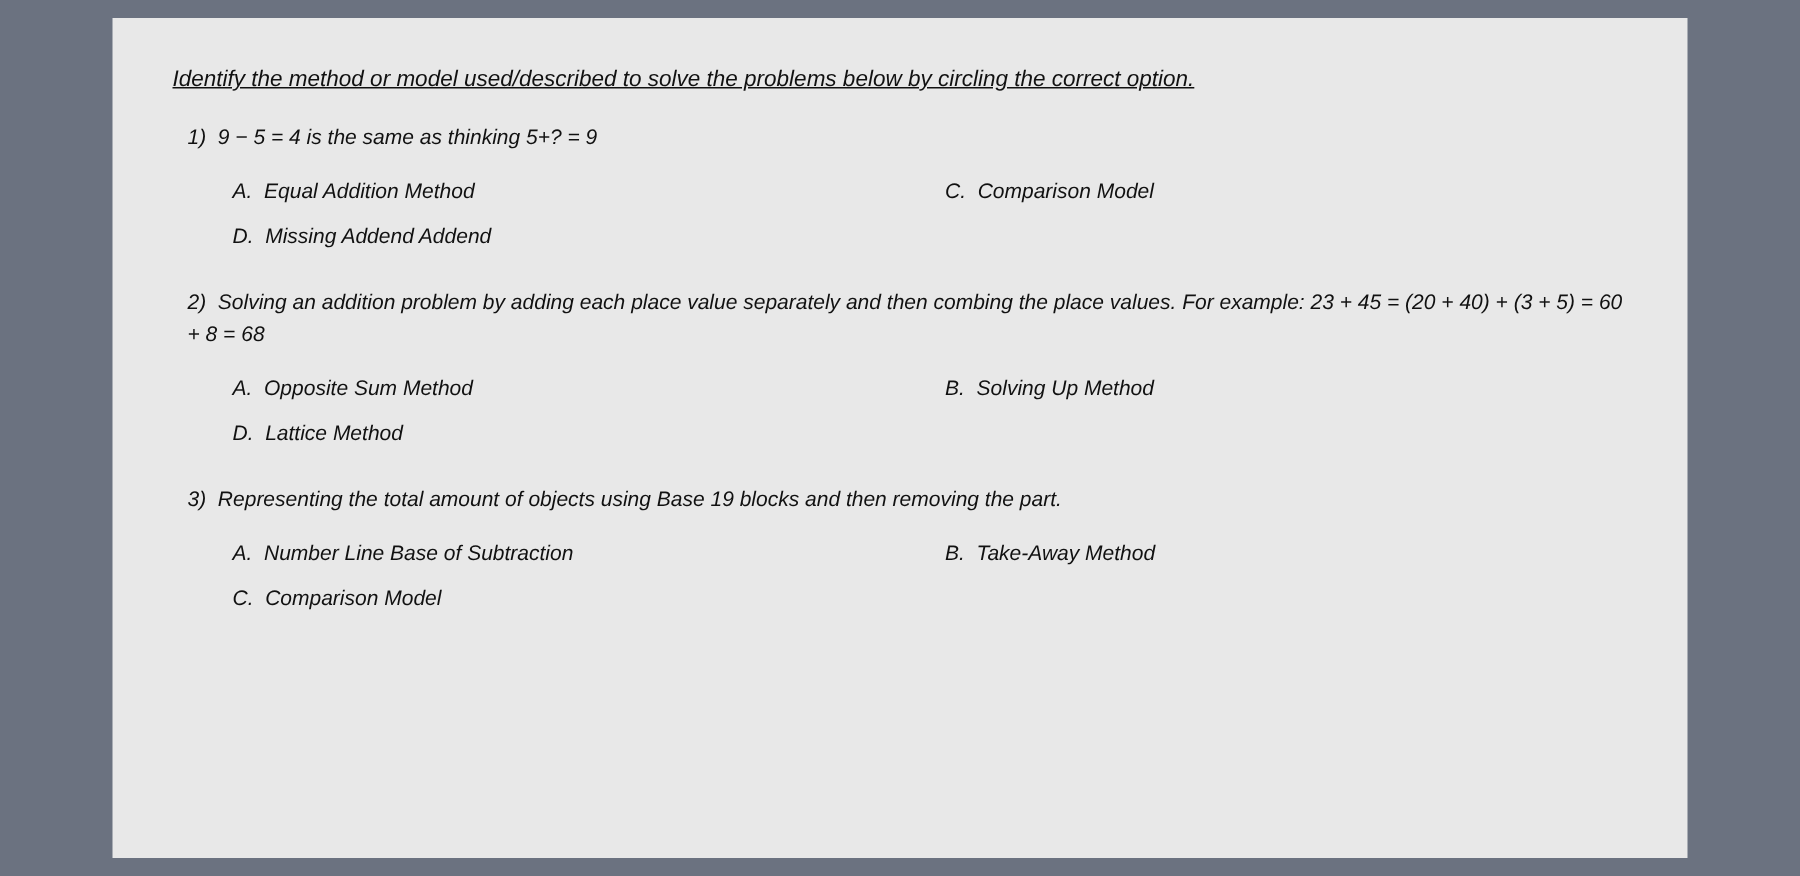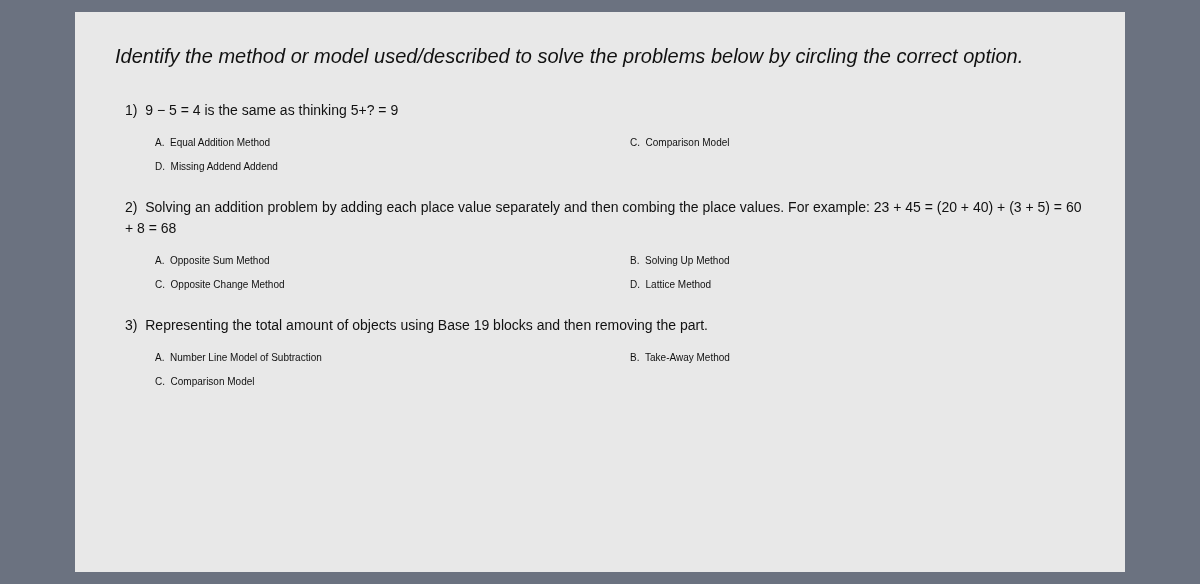--- a/index.html
+++ b/index.html
@@ -20,49 +20,51 @@
 
     .page-container {
       width: 1050px;
       height: 560px;
       background-color: #e8e8e8;
       padding: 30px 40px;
       overflow: hidden;
     }
 
     .instructions {
-      font-size: 20px;
+      font-size: 15px;
       font-weight: normal;
       color: #111;
-      margin-bottom: 30px;
+      margin-bottom: 18px;
       font-style: italic;
       line-height: 1.4;
+      text-decoration: underline;
     }
 
     .question-block {
       margin-bottom: 22px;
       padding-left: 10px;
+      font-style: italic;
     }
 
     .question-text {
       font-size: 14px;
       color: #111;
       margin-bottom: 14px;
       line-height: 1.5;
     }
 
     .options-grid {
       display: grid;
       grid-template-columns: 1fr 1fr;
       gap: 8px 20px;
       padding-left: 30px;
     }
 
     .option {
-      font-size: 10px;
+      font-size: 14px;
       color: #111;
       line-height: 1.6;
     }
 
     .option-label {
       font-weight: normal;
     }
   </style>
 </head>
 <body>
@@ -99,39 +101,35 @@
     <div class="options-grid">
       <div class="option">
         <span class="option-label">A.</span>
         &nbsp;<span>Opposite Sum Method</span>
       </div>
       <div class="option">
         <span class="option-label">B.</span>
         &nbsp;<span>Solving Up Method</span>
       </div>
       <div class="option">
-        <span class="option-label">C.</span>
-        &nbsp;<span>Opposite Change Method</span>
-      </div>
-      <div class="option">
         <span class="option-label">D.</span>
         &nbsp;<span>Lattice Method</span>
       </div>
     </div>
   </div>
 
   <div class="question-block">
     <p class="question-text">
       <span>3)</span>
       &nbsp;<span>Representing the total amount of objects using Base 19 blocks and then removing the part.</span>
     </p>
     <div class="options-grid">
       <div class="option">
         <span class="option-label">A.</span>
-        &nbsp;<span>Number Line Model of Subtraction</span>
+        &nbsp;<span>Number Line Base of Subtraction</span>
       </div>
       <div class="option">
         <span class="option-label">B.</span>
         &nbsp;<span>Take-Away Method</span>
       </div>
       <div class="option">
         <span class="option-label">C.</span>
         &nbsp;<span>Comparison Model</span>
       </div>
     </div>

